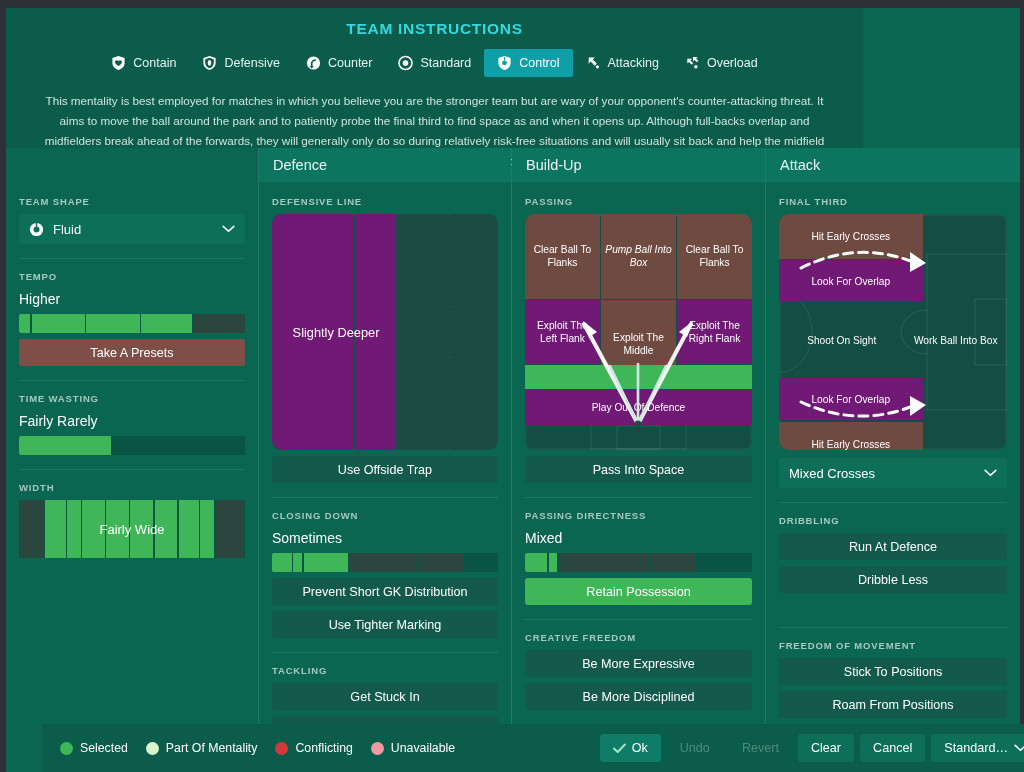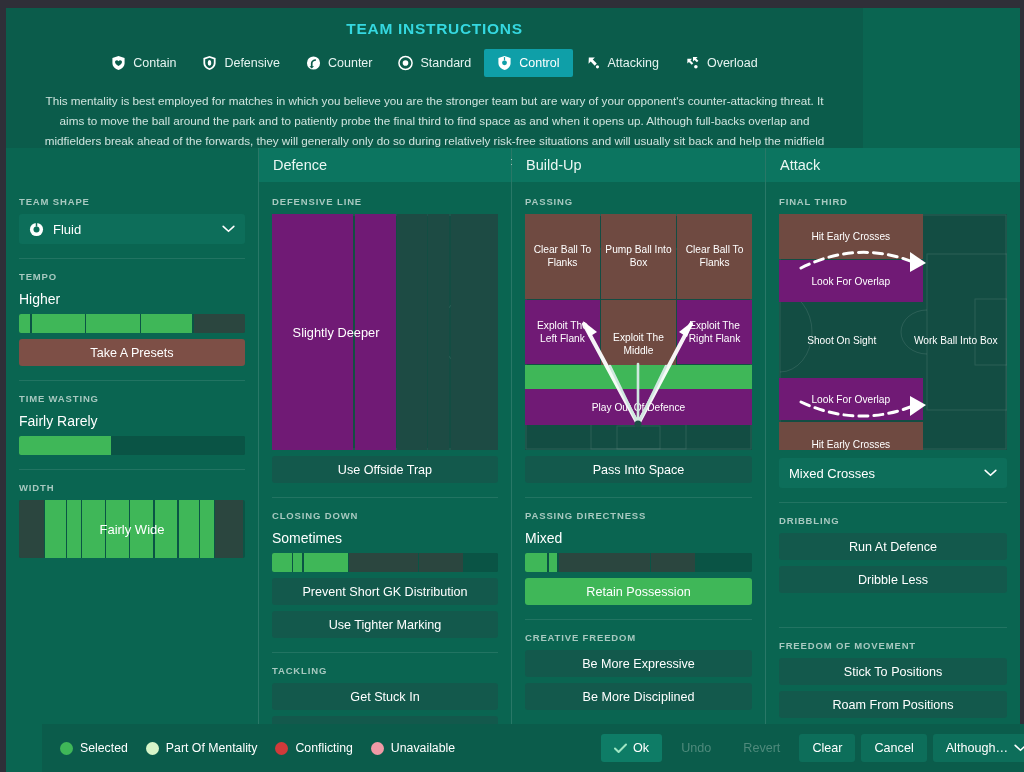--- a/index.html
+++ b/index.html
@@ -130,20 +130,21 @@
   }
   .optbtn.neutral  { background: #13594c; }
   .optbtn.conflict { background: #7d4f46; }
   .optbtn.selected { background: #3fb758; }
 
   
   .pitch {
     position: relative; width: 100%;
     background: #134d43;
     overflow: hidden;
+    border-radius: 10px;
   }
   .pitch-lines { position: absolute; inset: 0; pointer-events:none; }
   .zone {
     position: absolute;
     display: flex; align-items: center; justify-content: center;
     text-align: center;
     color: #ffffff; font-size: 10.2px; line-height: 1.28;
     padding: 2px 3px; cursor: pointer;
   }
   .z-green    { background: #701a75; }
@@ -381,21 +382,21 @@
 
         <div class="pitch pitch-build">
           <svg class="pitch-lines" viewBox="0 0 227 236" preserveAspectRatio="none">
             <rect x="1" y="1" width="225" height="234" fill="none" stroke="rgba(255,255,255,0.10)" stroke-width="1"></rect>
             <rect x="66" y="1" width="95" height="34" fill="none" stroke="rgba(255,255,255,0.10)" stroke-width="1"></rect>
             <rect x="66" y="190" width="95" height="45" fill="none" stroke="rgba(255,255,255,0.10)" stroke-width="1"></rect>
             <rect x="92" y="212" width="43" height="23" fill="none" stroke="rgba(255,255,255,0.10)" stroke-width="1"></rect>
           </svg>
 
           <div class="zone z-conflict" style="left:0;top:0;width:33%;height:36%;">Clear Ball To Flanks</div>
-          <div class="zone z-conflict" style="left:33.5%;top:0;width:33%;height:36%;">Pump Ball Into Box</div>
+          <div class="zone z-conflict" style="left:33.5%;top:0;width:33%;height:36%;font-style:italic;">Pump Ball Into Box</div>
           <div class="zone z-conflict" style="left:67%;top:0;width:33%;height:36%;">Clear Ball To Flanks</div>
 
           <div class="zone z-green" style="left:0;top:36.5%;width:33%;height:27%;">Exploit The Left Flank</div>
           <div class="zone z-conflict" style="left:33.5%;top:36.5%;width:33%;height:37%;">Exploit The Middle</div>
           <div class="zone z-green" style="left:67%;top:36.5%;width:33%;height:27%;">Exploit The Right Flank</div>
 
           <div class="zone z-green" style="left:0;top:64%;width:100%;height:10%;background:#3fb758;"></div>
           <div class="zone z-green" style="left:0;top:74.3%;width:100%;height:15%;">Play Out Of Defence</div>
 
           <svg class="pitch-lines" viewBox="0 0 227 236" preserveAspectRatio="none">
@@ -513,20 +514,20 @@
         <svg class="check" viewBox="0 0 13 11">
           <path d="M1 5.5 L4.6 9 L12 1.5" fill="none" stroke="#9fe6c4" stroke-width="2" stroke-linecap="round" stroke-linejoin="round"></path>
         </svg>
         <span>Ok</span>
       </div>
       <div class="actbtn disabled">Undo</div>
       <div class="actbtn disabled">Revert</div>
       <div class="actbtn">Clear</div>
       <div class="actbtn">Cancel</div>
       <div class="actbtn">
-        <span>Although…</span>
+        <span>Standard…</span>
         <svg class="chev" viewBox="0 0 14 9">
           <path d="M1 1.5 L7 7 L13 1.5" fill="none" stroke="#fff" stroke-width="1.8" stroke-linecap="round"></path>
         </svg>
       </div>
     </div>
   </div>
 </div>
 
 </body></html>

